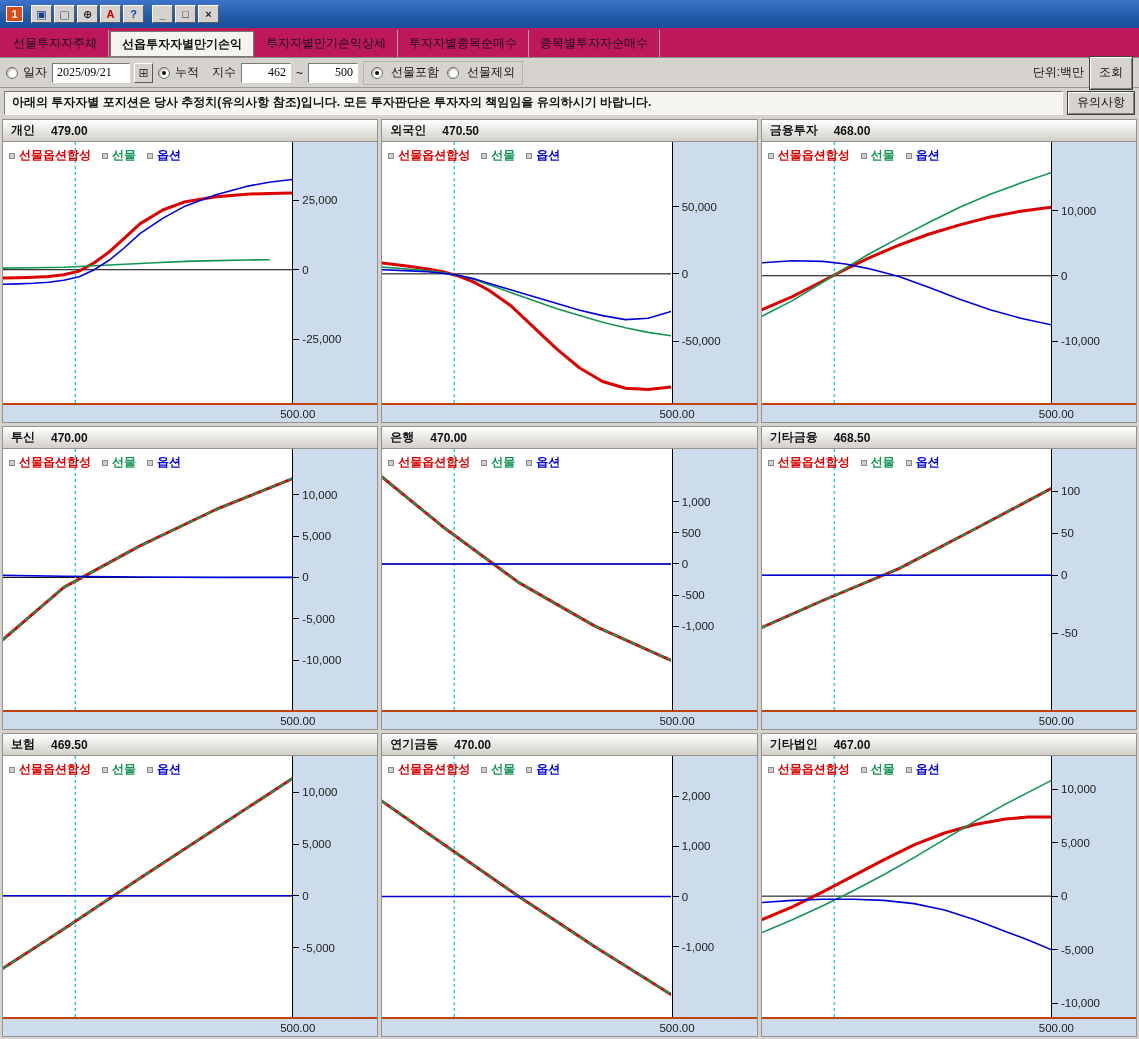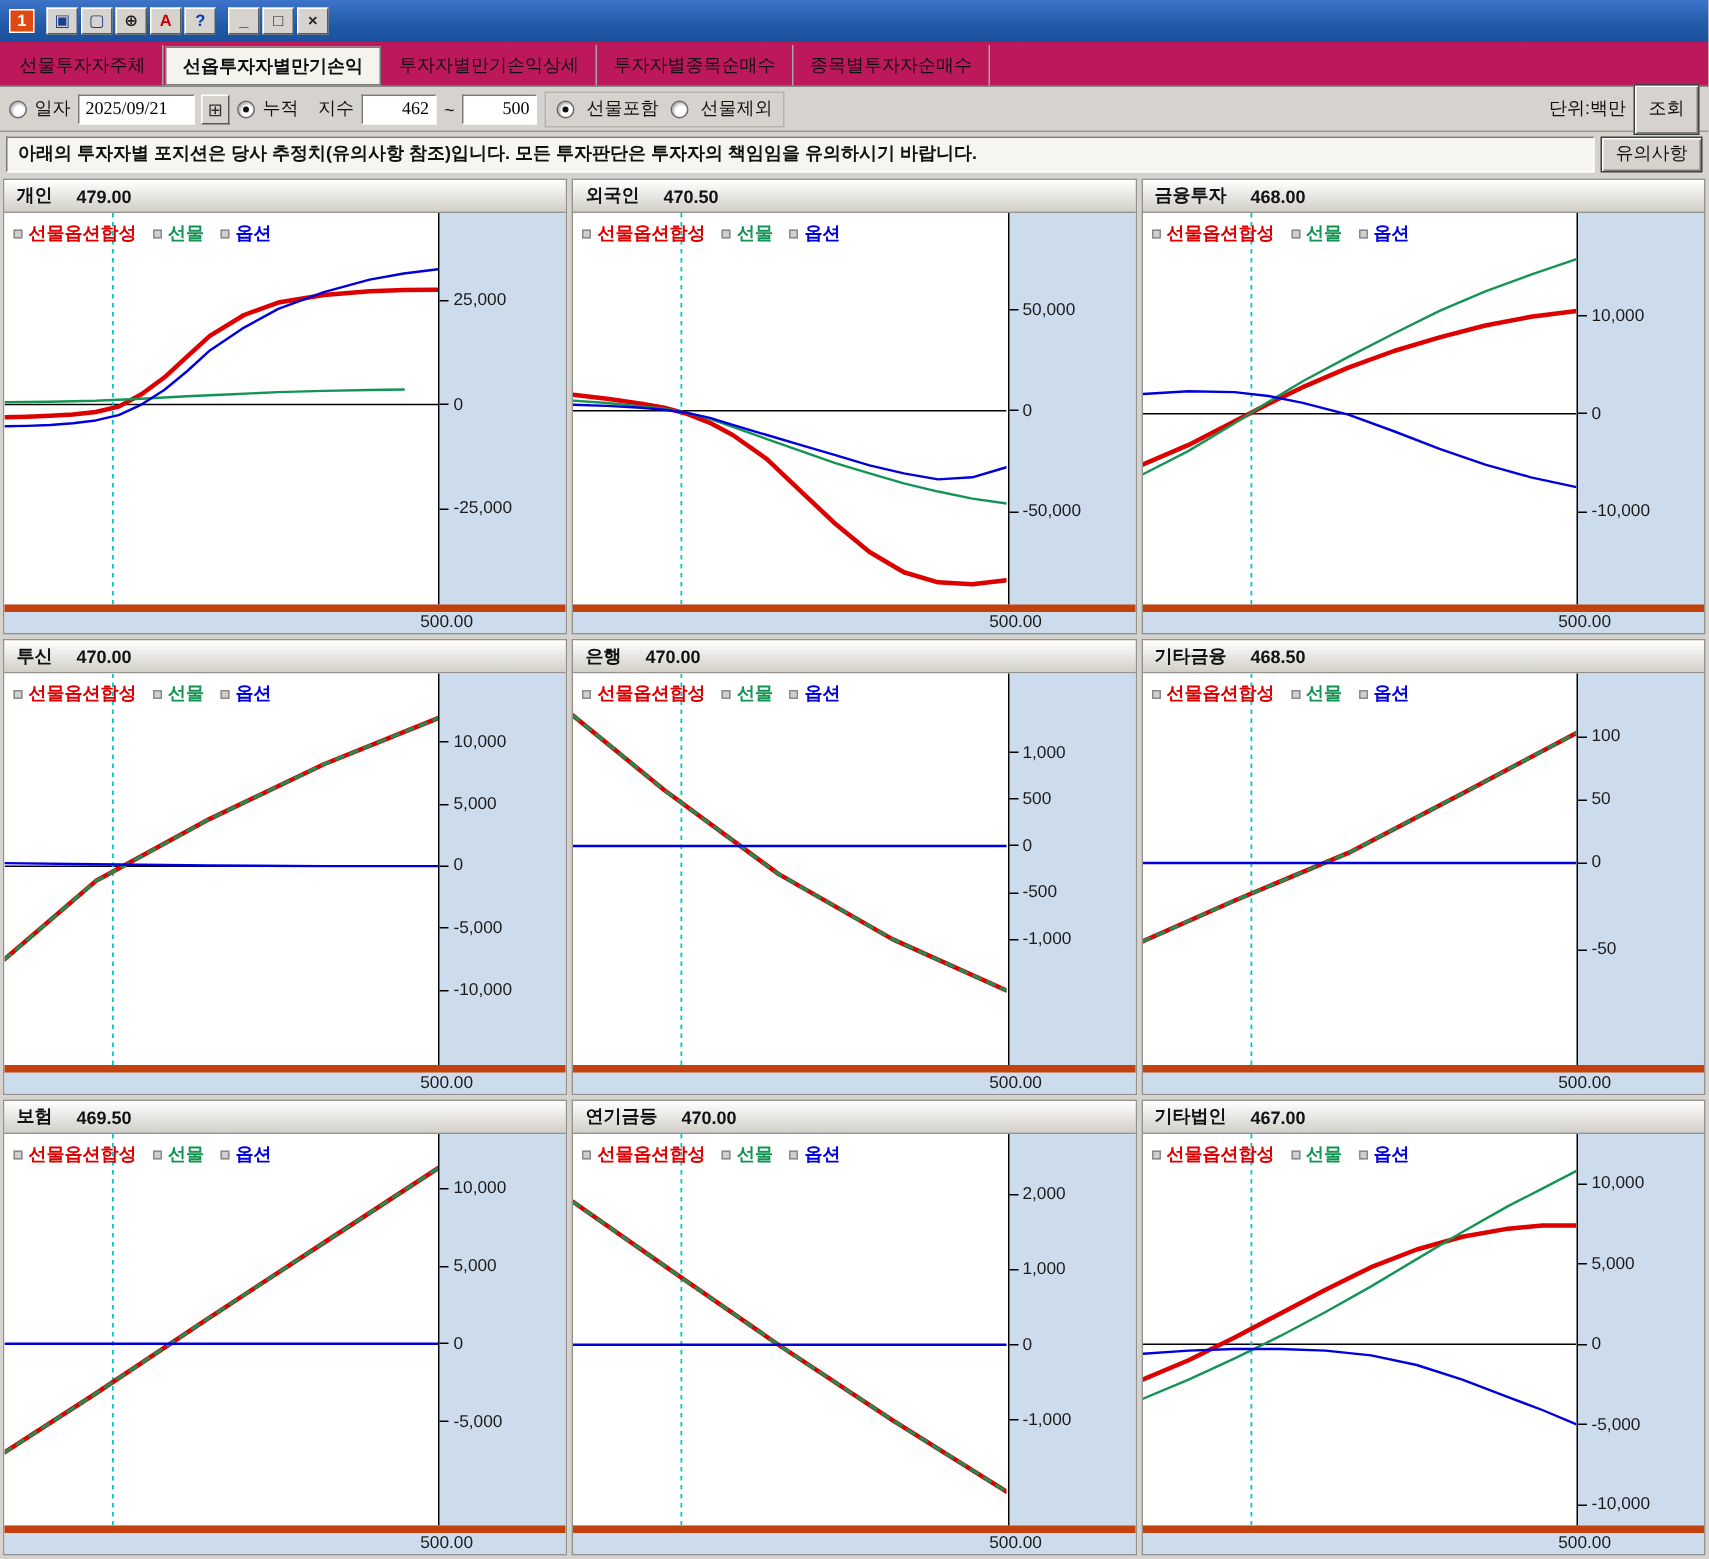--- a/index.html
+++ b/index.html
@@ -60,21 +60,21 @@
   .plot { position:absolute; left:0; top:0; right:84px; bottom:19px; background:#fff; border-right:1px solid #000; overflow:hidden; }
   .plot svg { position:absolute; left:0; top:0; }
   .legend { position:absolute; left:6px; top:5px; z-index:2; display:flex; gap:11px; align-items:center; }
   .lgitem { display:flex; align-items:center; gap:4px; font-weight:bold; white-space:nowrap; }
   .sq { width:6px; height:6px; border:1px solid #8a8a8a; background:#cfcfcf; display:inline-block; flex:0 0 auto; }
   .yaxis { position:absolute; right:0; top:0; width:84px; bottom:19px; }
   .ytick { position:absolute; left:0; transform:translateY(-50%); font-size:11.5px; color:#1a1a1a;
     display:flex; align-items:center; white-space:nowrap; }
   .ytick::before { content:""; display:inline-block; width:6px; height:1px; background:#000; margin-right:3px; }
   .xstrip { position:absolute; left:0; right:0; bottom:0; height:19px; display:flex; justify-content:flex-end;
-    align-items:center; border-top:5px solid #c2410c;margin-top:39px; }
+    align-items:center; border-top:2px solid #c2410c;margin-top:39px; }
   .xlabel { margin-right:62px; font-size:11.5px; color:#1a1a1a; }
 </style>
 </head>
 <body>
 
 <div class="titlebar">
   <div class="app-icon">1</div>
   <div class="tb-btn">▣</div>
   <div class="tb-btn">▢</div>
   <div class="tb-btn dark">⊕</div>

